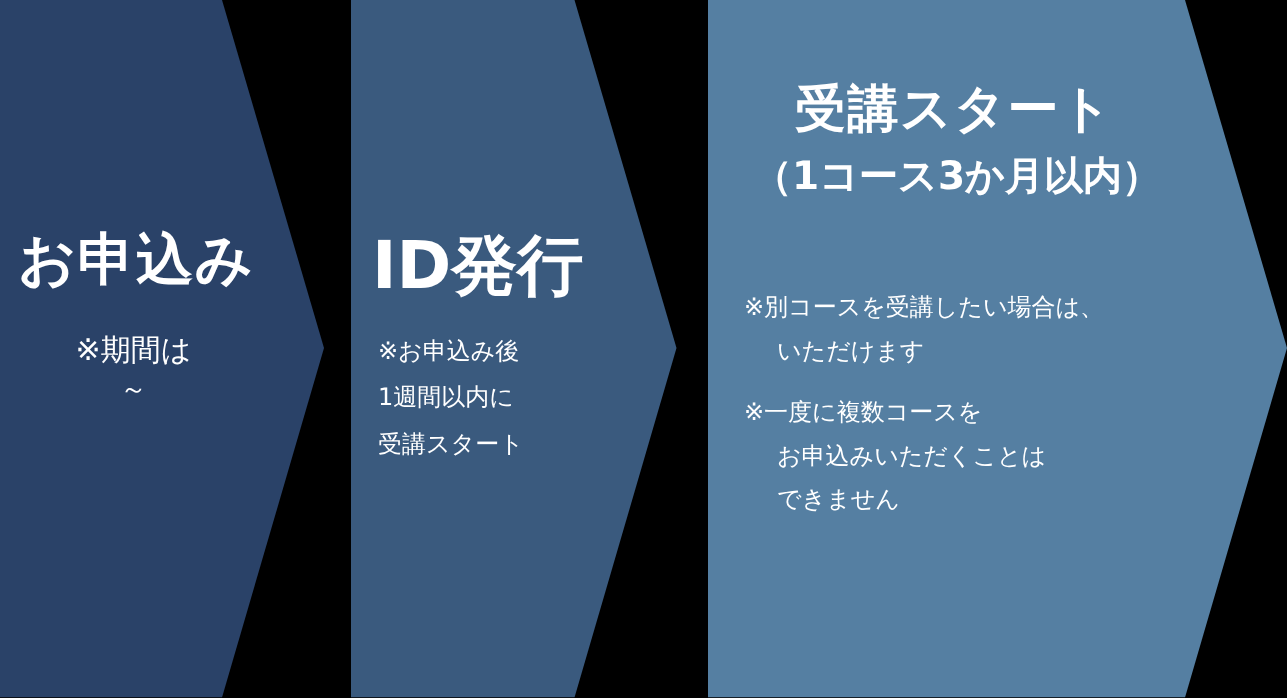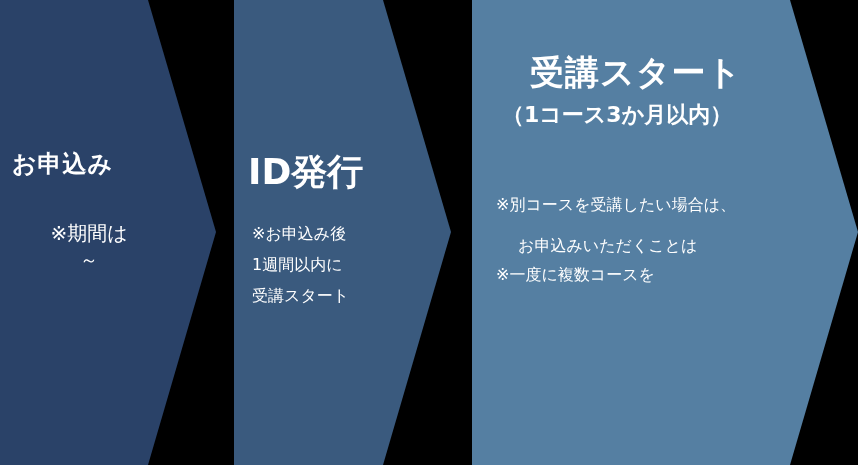--- a/index.html
+++ b/index.html
@@ -3,29 +3,29 @@
 <meta charset="utf-8">
 <style>
   html, body { margin: 0; padding: 0; background: #000; }
   body { width: 858px; height: 465px; position: relative; overflow: hidden;
          font-family: "DejaVu Sans", "Liberation Sans", sans-serif; color: #fff; }
   .shapes { position: absolute; left: 0; top: 0; }
   .panel { position: absolute; top: 0; height: 356px; text-align: center; }
   .title { font-weight: bold; display: block; white-space: nowrap; }
   .note { display: block; white-space: nowrap; }
   #p1 { left: 0; width: 200px; }
-  #p1 .title { font-size: 24px; position: absolute; top: 148px; left: 12px; letter-spacing: 1px; }
+  #p1 .title { font-size: 38px; position: absolute; top: 148px; left: 12px; letter-spacing: 1px; }
   #p1 .lines { position: absolute; top: 218px; left: 0; width: 178px; font-size: 20px; line-height: 30px; }
   #p1 .lines .l2 { line-height: 24px; font-size: 18px; }
   #p2 { left: 234px; width: 200px; }
-  #p2 .title { font-size: 36px; position: absolute; top: 148px; left: 14px; }
+  #p2 .title { font-size: 44px; position: absolute; top: 148px; left: 14px; }
   #p2 .lines { position: absolute; top: 218px; left: 18px; font-size: 16px; line-height: 31px; text-align: left; }
   #p3 { left: 472px; width: 340px; }
   #p3 .title { font-size: 34px; position: absolute; top: 50px; left: 58px; letter-spacing: 1px; }
-  #p3 .subtitle { font-size: 22px; font-weight: bold; position: absolute; top: 100px; left: 30px; white-space: nowrap; }
+  #p3 .subtitle { font-size: 26px; font-weight: bold; position: absolute; top: 100px; left: 30px; white-space: nowrap; }
   #p3 .notes { position: absolute; top: 190px; left: 24px; text-align: left; font-size: 16px; line-height: 29px; }
   #p3 .notes .item { display: block; margin-bottom: 12px; }
   #p3 .notes .line { display: block; white-space: nowrap; padding-left: 22px; }
   #p3 .notes .line.first { padding-left: 0; }
 </style>
 </head>
 <body>
 
 <svg class="shapes" width="858" height="465">
   <polygon points="0,0 148,0 216,232 148,465 0,465" fill="#2a4268"></polygon>
@@ -49,19 +49,21 @@
     <span class="note">受講スタート</span>
   </div>
 </div>
 
 <div class="panel" id="p3">
   <span class="title">受講スタート</span>
   <span class="subtitle">（1コース3か月以内）</span>
   <div class="notes">
     <div class="item">
       <span class="line first">※別コースを受講したい場合は、</span>
+      <span class="line">いただけます</span>
     </div>
     <div class="item">
+      <span class="line first">※一度に複数コースを</span>
       <span class="line">お申込みいただくことは</span>
-      <span class="line first">※一度に複数コースを</span>
+      <span class="line">できません</span>
     </div>
   </div>
 </div>
 
 </body></html>

